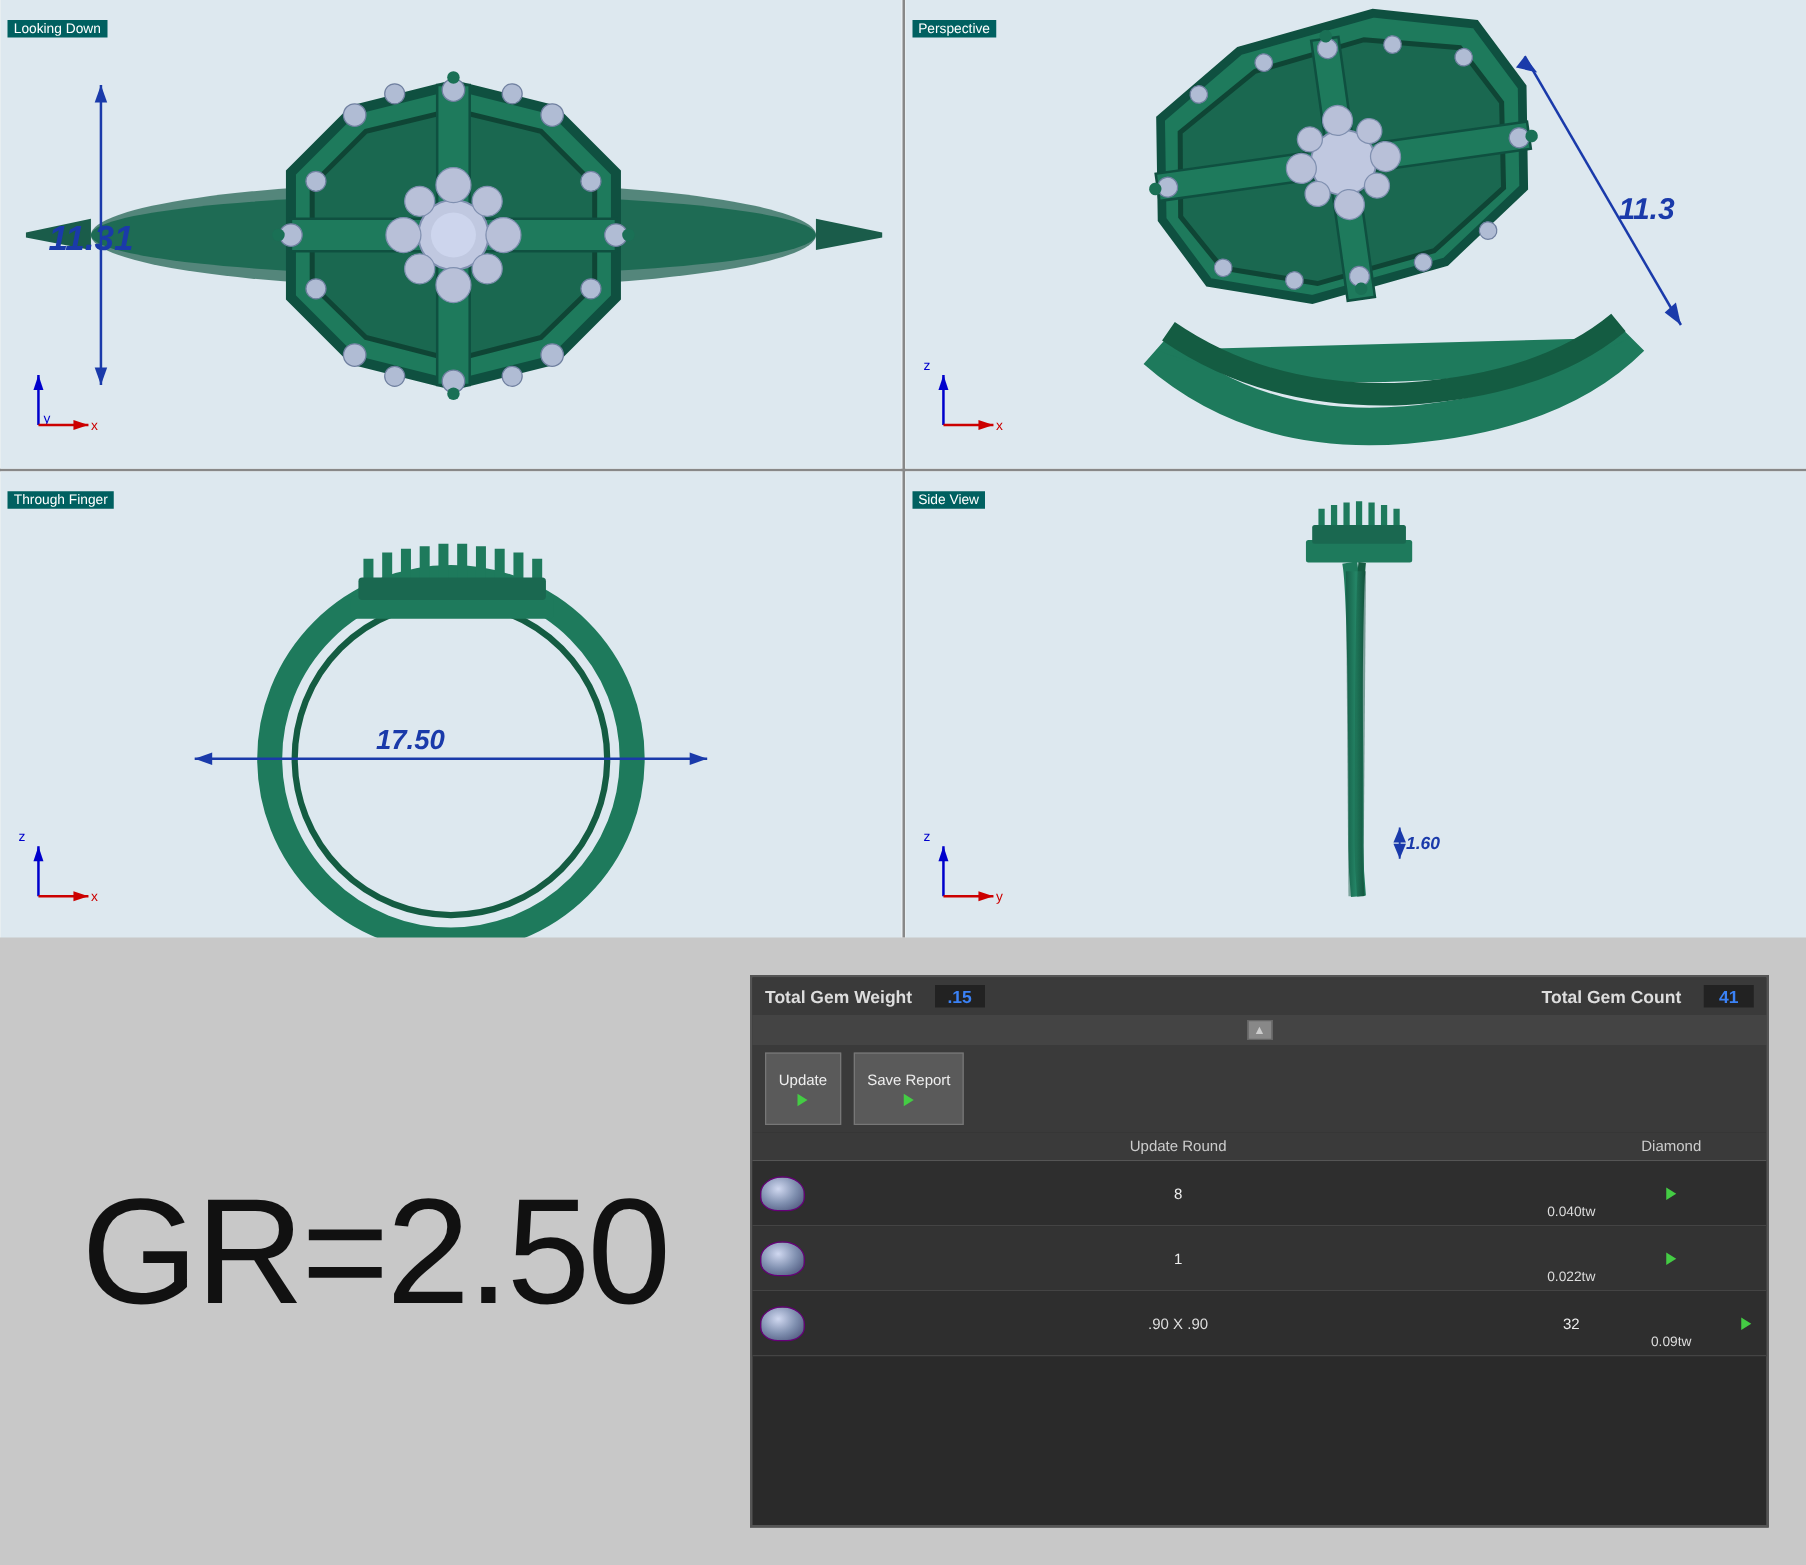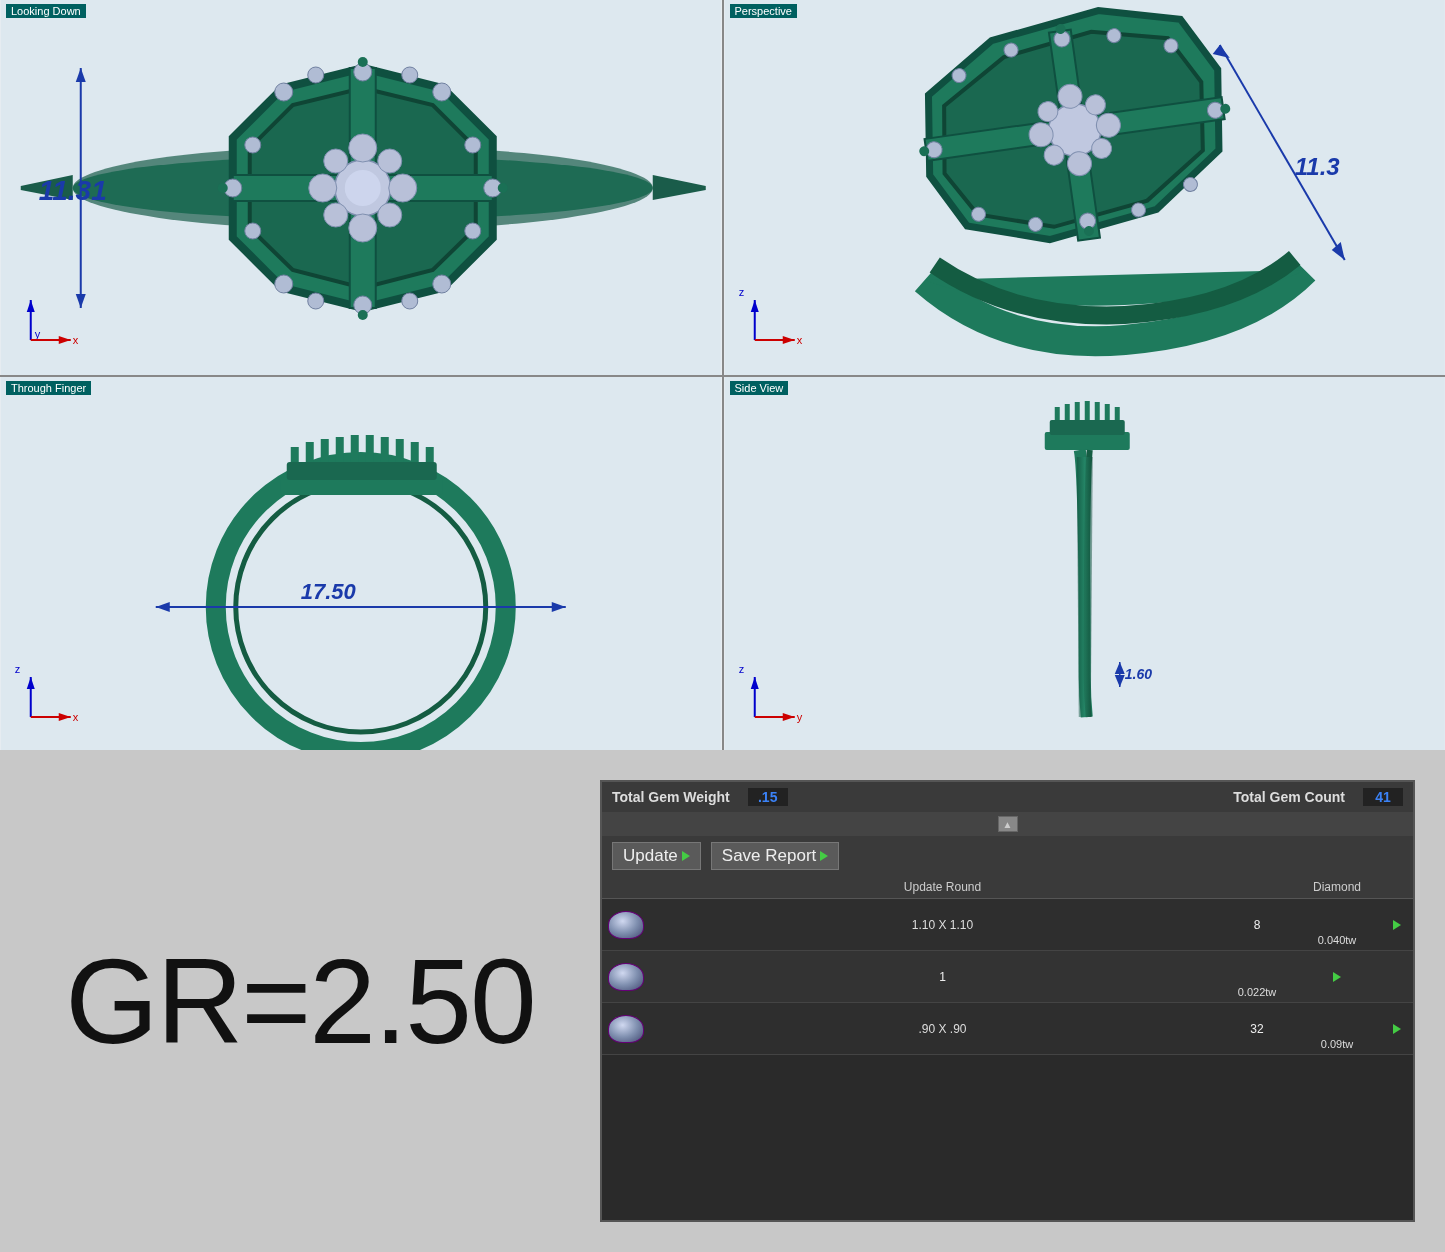--- a/index.html
+++ b/index.html
@@ -24,21 +24,21 @@
     }
 
     .viewport-panel {
       background: #e8eef2;
       position: relative;
       overflow: hidden;
     }
 
     .viewport-label {
       position: absolute;
-      top: 4px;
+      top: 16px;
       left: 6px;
       background: #006060;
       color: white;
       font-size: 11px;
       padding: 1px 5px;
       z-index: 10;
     }
 
     
     .bottom-section {
@@ -121,27 +121,28 @@
       display: flex;
       align-items: center;
       justify-content: center;
       cursor: pointer;
       border: 1px solid #666;
     }
 
     .gem-action-btn {
       background: #5a5a5a;
       color: #eee;
-      font-size: 17px;
-      padding: 3px 10px;
+      font-size: 12px;
+      padding: 14px 10px;
       border: 1px solid #777;
       cursor: pointer;
       display: flex;
       align-items: center;
       gap: 4px;
+      flex-direction: column;
     }
 
     .play-icon {
       width: 0;
       height: 0;
       border-top: 5px solid transparent;
       border-bottom: 5px solid transparent;
       border-left: 8px solid #4c4;
       display: inline-block;
     }
@@ -466,21 +467,20 @@
     <div class="gem-table-header">
       <div></div>
       <div class="gem-col-header">Update Round</div>
       <div></div>
       <div class="gem-col-header">Diamond</div>
       <div></div>
     </div>
 
     <div class="gem-row">
       <div class="gem-thumb"></div>
-      <div class="gem-name">1.10 X 1.10</div>
       <div class="gem-count">8</div>
       <div class="gem-weight">0.040tw</div>
       <div class="gem-arrow"></div>
     </div>
 
     <div class="gem-row">
       <div class="gem-thumb"></div>
       <div class="gem-count">1</div>
       <div class="gem-weight">0.022tw</div>
       <div class="gem-arrow"></div>

